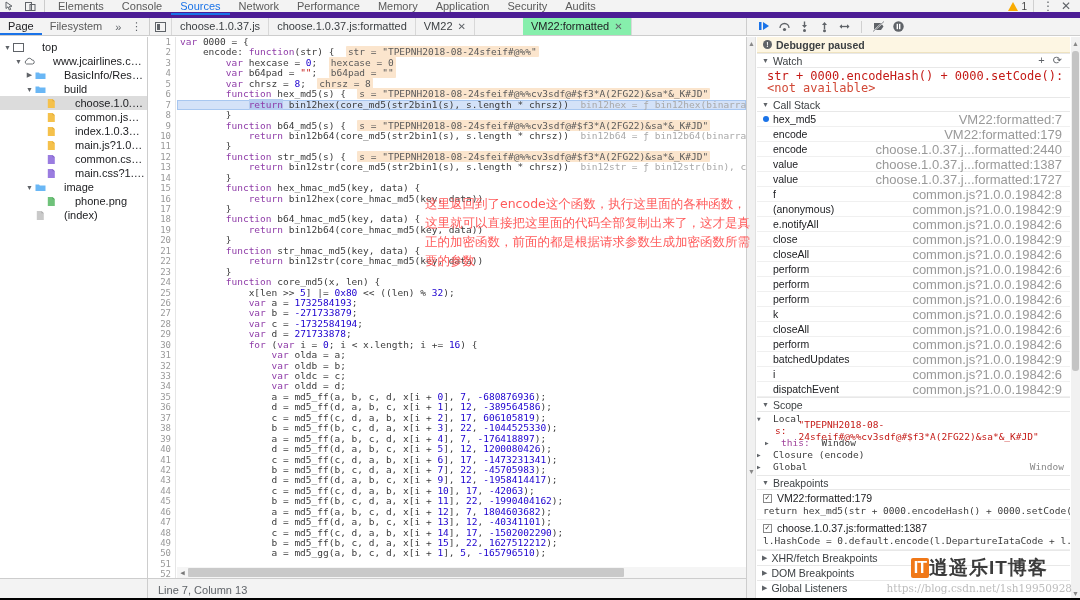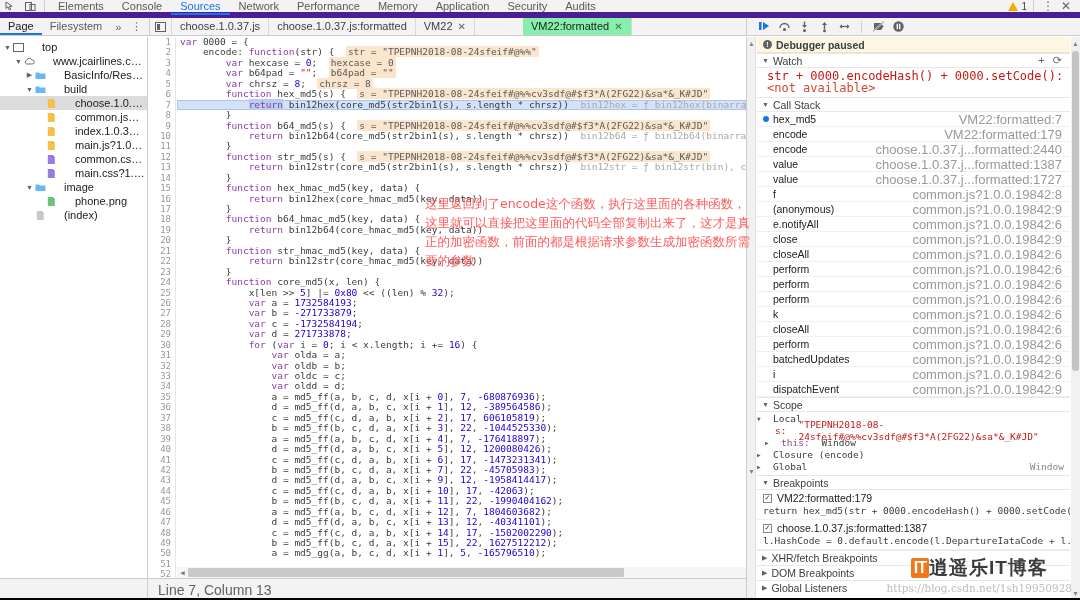--- a/index.html
+++ b/index.html
@@ -233,21 +233,21 @@
   .wm-url {
     font-family: "DejaVu Serif", serif; font-size: 10.5px; color: #bdbdbd; margin-top: 1px;
   }
 
   
   .status-bar {
     position: absolute; left: 0; bottom: 0; width: 746px; height: 22px;
     background: #f3f3f3; border-top: 1px solid #cdcdcd; display: flex; align-items: center;
   }
   .status-left { width: 148px; height: 21px; border-right: 1px solid #cdcdcd; }
-  .status-text { padding-left: 10px; font-size: 14px; color: #5f6368; }
+  .status-text { padding-left: 10px; font-size: 11px; color: #5f6368; }
   .bottom-edge {
     position: absolute; left: 0; bottom: 0; width: 1080px; height: 2px; background: #000;
   }
 
   svg { display: block; }
 </style>
 </head>
 <body>
 
 <div id="app">

